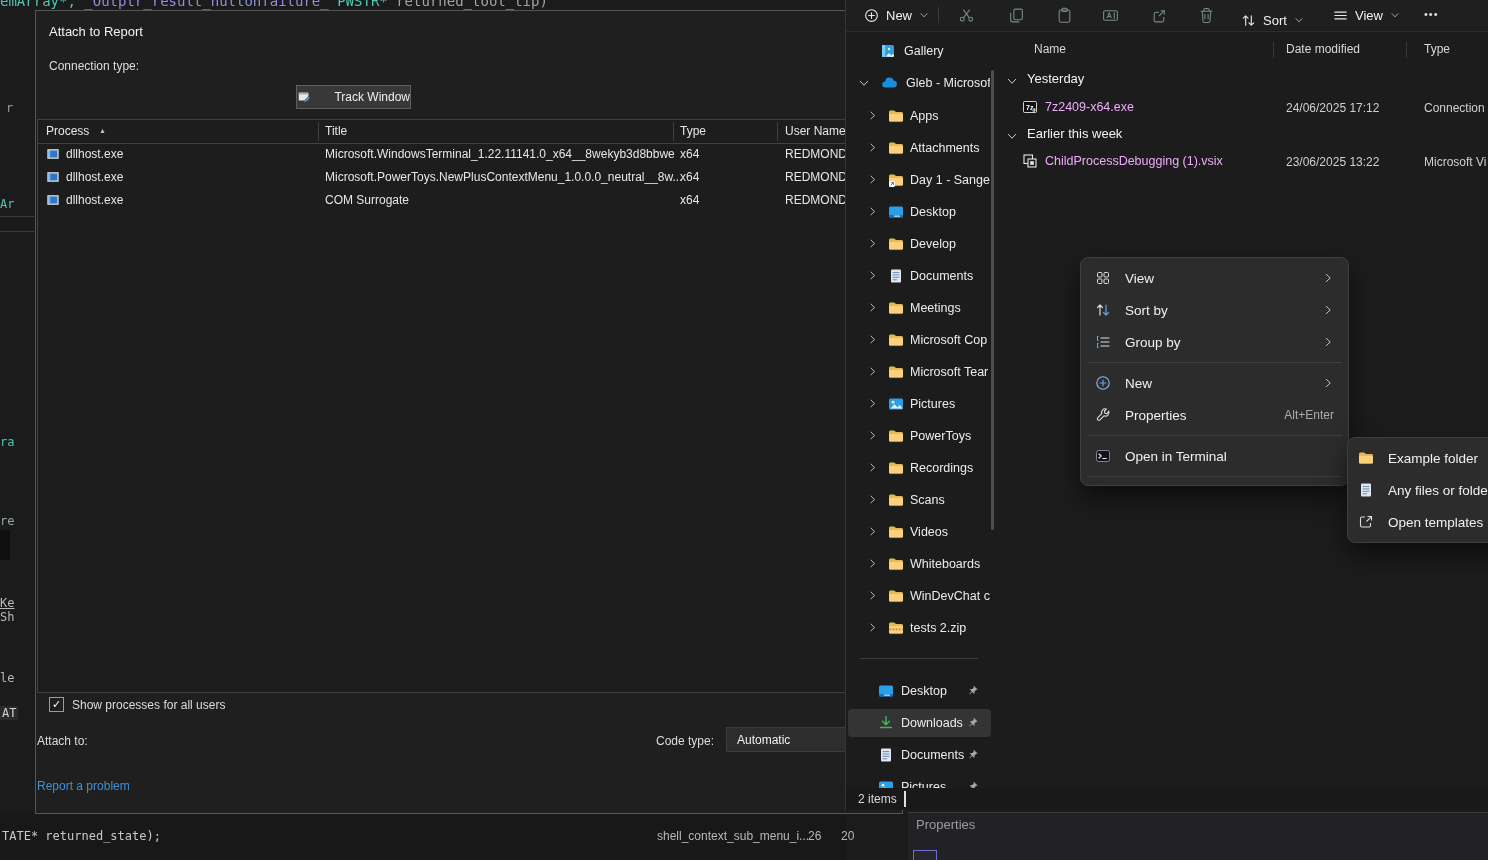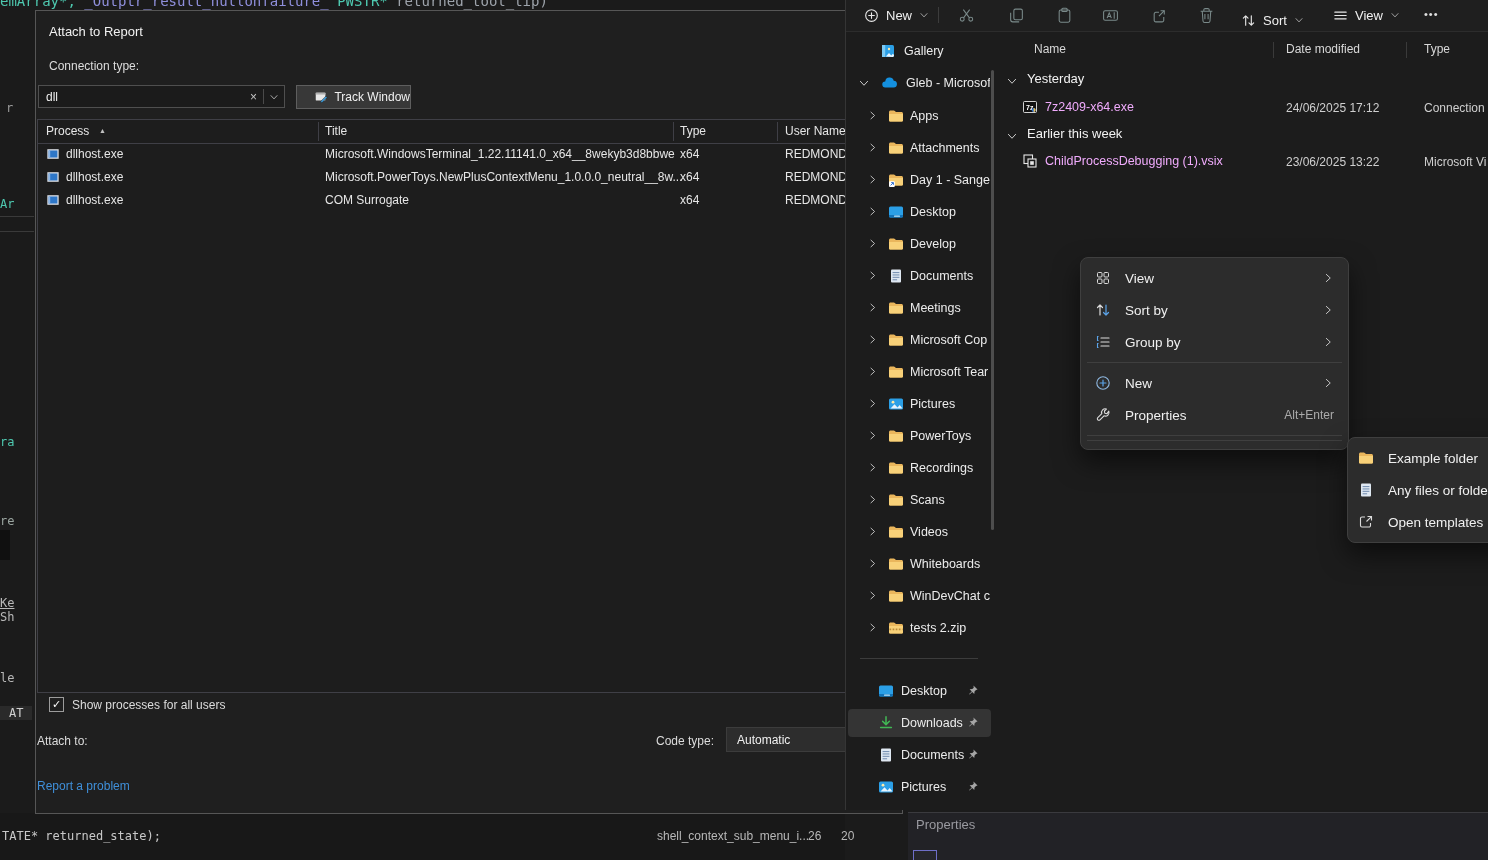--- a/index.html
+++ b/index.html
@@ -19,21 +19,21 @@
   .dlg-title{font-size:13px;color:#f2f2f2}
   .lbl{color:#dcdcdc}
   .combo{background:#2d2d2d;border:1px solid #3c3c3c;display:flex;align-items:center;
          padding-left:10px;color:#f0f0f0}
   .vsinput{background:#1b1b1b;border:1px solid #4f4f4f;display:flex;align-items:center;color:#f0f0f0}
   .inp-text{flex:1;padding-left:7px}
   .clear{color:#c4c4c4;padding:0 6px;font-size:12px;cursor:default}
   .dd-sep{width:1px;height:15px;background:#4a4a4a}
   .dd{padding:0 5px;display:flex;align-items:center;color:#c8c8c8}
   .vsbtn{background:#383838;border:1px solid #5e5e5e;color:#f0f0f0;display:flex;
-         align-items:center;justify-content:flex-end;gap:6px}
+         align-items:center;justify-content:space-between;gap:6px}
   .ptable{background:#1d1d1d;border:1px solid #3f3f46;color:#e6e6e6}
   .th{left:0;top:0;width:100%;height:23px;border-bottom:1px solid #3f3f46}
   .colsep{width:1px;background:#3f3f46}
   .trow{left:0;width:100%;height:23px}
   .sortmark{font-size:7px;color:#c0c0c0}
   .chk{width:13px;height:13px;border:1px solid #9c9c9c;background:#1f1f1f;color:#fff;
        font-size:11px;line-height:13px;text-align:center}
   .link{color:#3f8fd9}
   
   .explorer{background:#1c1c1c;border-left:1px solid #353535;z-index:2}
@@ -228,50 +228,40 @@
     <span class="abs mono frag" style="left:6px;top:101px;color:#9a9a9a">r</span>
     <span class="abs mono frag" style="left:0;top:197px;color:#4ec9b0">Ar</span>
     <div class="abs hairline" style="left:0;top:216px;width:34px"></div>
     <div class="abs hairline" style="left:0;top:231px;width:34px"></div>
     <span class="abs mono frag" style="left:0;top:435px;color:#4ec9b0">ra</span>
     <span class="abs mono frag" style="left:0;top:514px;color:#9aa5a0">re</span>
     <div class="abs" style="left:0;top:530px;width:10px;height:30px;background:#101010"></div>
     <span class="abs mono frag" style="left:0;top:596px;color:#b8b8b8;text-decoration:underline">Ke</span>
     <span class="abs mono frag" style="left:0;top:610px;color:#b8b8b8">Sh</span>
     <span class="abs mono frag" style="left:0;top:671px;color:#b8b8b8">le</span>
-    <span class="abs mono frag" style="left:0;top:706px;color:#d0d0d0;background:#2a2a2a;padding:0 9px">AT</span>
+    <span class="abs mono frag" style="left:0;top:706px;color:#d0d0d0;background:#2a2a2a;padding:0 2px">AT</span>
 
     <div class="abs bstrip" style="left:0;top:813px;width:845px;height:47px">
       <span class="abs mono" style="left:2px;top:16px;font-size:12px;color:#c8c8c8">TATE* returned_state);</span>
       <span class="abs" style="left:657px;top:16px;font-size:12px;color:#b8b8b8">shell_context_sub_menu_i...</span>
       <span class="abs" style="left:808px;top:16px;font-size:12px;color:#b8b8b8">26</span>
       <span class="abs" style="left:841px;top:16px;font-size:12px;color:#b8b8b8">20</span>
     </div>
 
     <div class="abs props-panel" style="left:908px;top:812px;width:580px;height:48px">
       <span class="abs" style="left:8px;top:4px">Properties</span>
       <div class="abs" style="left:5px;top:37px;width:22px;height:11px;border:1px solid #6e6ec8;background:#26262c"></div>
     </div>
   </div>
 
   <div class="abs dialog" style="left:35px;top:10px;width:866px;height:802px">
     <div class="abs dlg-title" style="left:13px;top:13px">Attach to Report</div>
 
     <div class="abs lbl" style="left:13px;top:48px">Connection type:</div>
 
-    <div class="abs vsinput" style="left:2px;top:74px;width:245px;height:21px">
-      <span class="inp-text">dll</span>
-      <span class="clear">×</span>
-      <span class="dd-sep"></span>
-      <span class="dd">
-          <svg width="10" height="10" viewBox="0 0 16 16">
-            <use href="#s-chev-d"></use>
-          </svg>
-        </span>
-    </div>
 
     <div class="abs vsbtn" style="left:260px;top:74px;width:113px;height:22px">
       <span style="display:flex">
           <svg width="14" height="14" viewBox="0 0 16 16">
             <use href="#s-trackwin"></use>
           </svg>
         </span>
       <span>Track Window</span>
     </div>
 
@@ -660,20 +650,24 @@
             <svg width="16" height="16" viewBox="0 0 16 16">
               <use href="#s-vsix"></use>
             </svg>
           </span>
         <span class="abs fname" style="left:199px;top:154px">ChildProcessDebugging (1).vsix</span>
         <span class="abs fmeta" style="left:440px;top:155px">23/06/2025 13:22</span>
         <span class="abs fmeta" style="left:578px;top:155px;max-width:64px;overflow:hidden;display:inline-block">Microsoft Vi</span>
       </div>
     </div>
 
+    <div class="abs status">
+      <span class="abs" style="left:12px;top:4px">2 items</span>
+      <div class="abs" style="left:58px;top:3px;width:2px;height:16px;background:#e0e0e0"></div>
+    </div>
   </div>
 
   <div class="abs cmenu" style="left:1080px;top:257px;width:267px">
     <div class="mitem">
       <span class="mic">
           <svg width="16" height="16" viewBox="0 0 16 16">
             <use href="#s-grid"></use>
           </svg>
         </span>
       <span class="mlabel">View</span>
@@ -726,20 +720,28 @@
     <div class="mitem">
       <span class="mic">
           <svg width="16" height="16" viewBox="0 0 16 16">
             <use href="#s-wrench"></use>
           </svg>
         </span>
       <span class="mlabel">Properties</span>
       <span class="mshort">Alt+Enter</span>
     </div>
     <div class="msep"></div>
+    <div class="mitem">
+      <span class="mic">
+          <svg width="16" height="16" viewBox="0 0 16 16">
+            <use href="#s-terminal"></use>
+          </svg>
+        </span>
+      <span class="mlabel">Open in Terminal</span>
+    </div>
     <div class="msep"></div>
   </div>
 
   <div class="abs cmenu submenu" style="left:1347px;top:437px;width:160px">
     <div class="mitem" style="padding:0 6px;margin:0 4px">
       <span class="mic">
           <svg width="16" height="16" viewBox="0 0 16 16">
             <use href="#s-folder"></use>
           </svg>
         </span>

